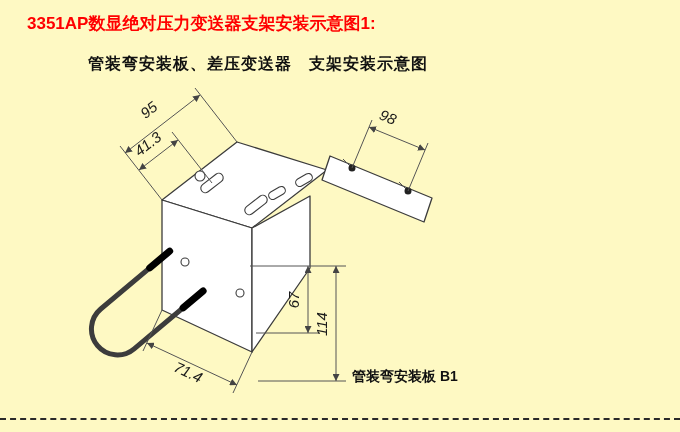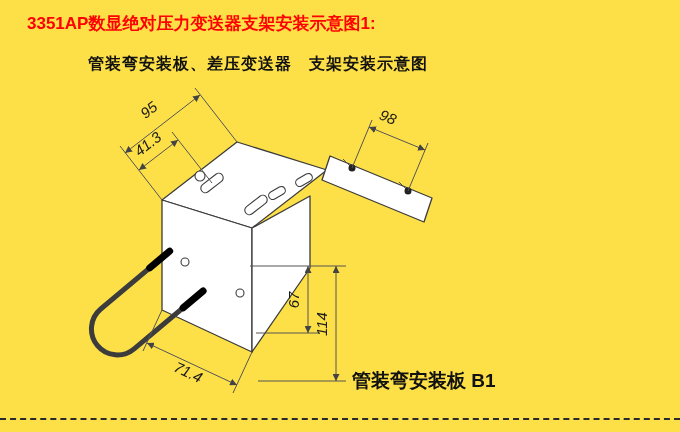--- a/index.html
+++ b/index.html
@@ -1,20 +1,20 @@
 <!DOCTYPE html>
 <html><head>
 <meta charset="utf-8">
 <style>
   html,body{margin:0;padding:0;background:#ffffff;}
   body{width:680px;height:432px;font-family:"Liberation Sans",sans-serif;overflow:hidden;}
-  .page{position:relative;width:680px;height:432px;background:#fde047;}
+  .page{position:relative;width:680px;height:432px;background:#fef9c3;}
   .title{position:absolute;left:27px;top:12px;font-size:17px;font-weight:bold;color:#ff0000;white-space:nowrap;}
   .subtitle{position:absolute;left:88px;top:54px;font-size:16px;font-weight:bold;color:#111;letter-spacing:1px;white-space:nowrap;}
-  .caption{position:absolute;left:352px;top:368px;font-size:19px;font-weight:bold;color:#111;white-space:nowrap;}
+  .caption{position:absolute;left:352px;top:368px;font-size:14px;font-weight:bold;color:#111;white-space:nowrap;}
   svg.drawing{position:absolute;left:0;top:0;}
   .outline{fill:#ffffff;stroke:#3c3c3c;stroke-width:1.3;stroke-linejoin:round;}
   .hole{fill:#ffffff;stroke:#3c3c3c;stroke-width:1.1;}
   .dim{stroke:#555;stroke-width:1;fill:none;}
   .dim-text{font:italic 15px "Liberation Sans",sans-serif;fill:#1a1a1a;}
   .bottom-dash{position:absolute;left:0;top:418px;width:680px;height:0;border-top:2px dashed #2a2a2a;}
 </style>
 </head>
 <body>
 

